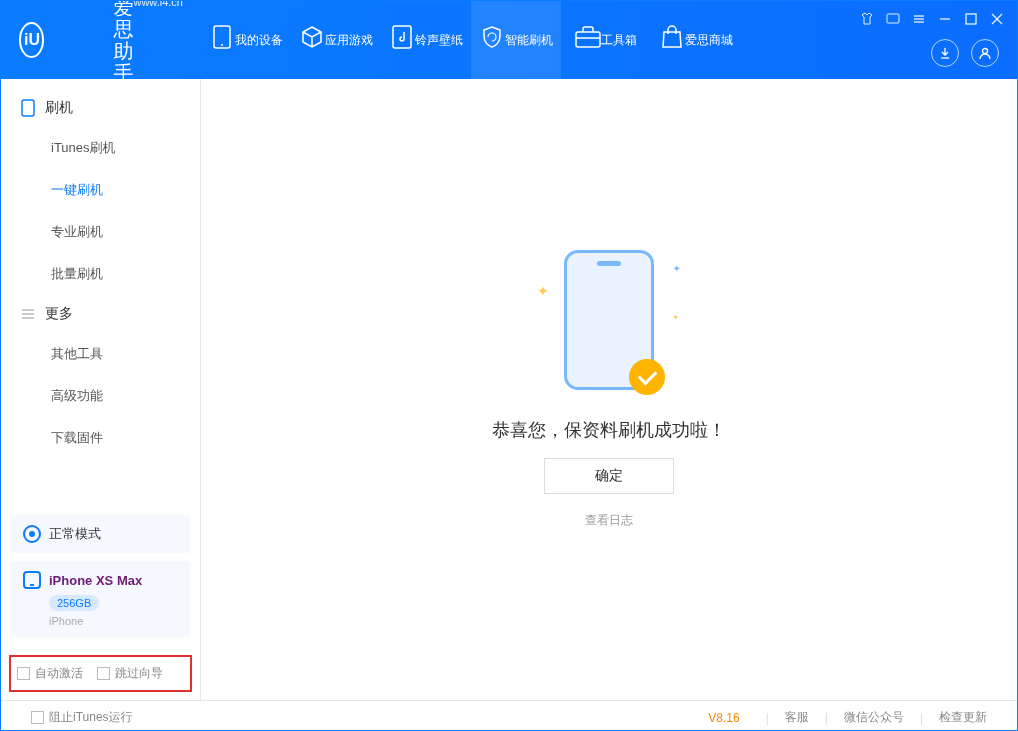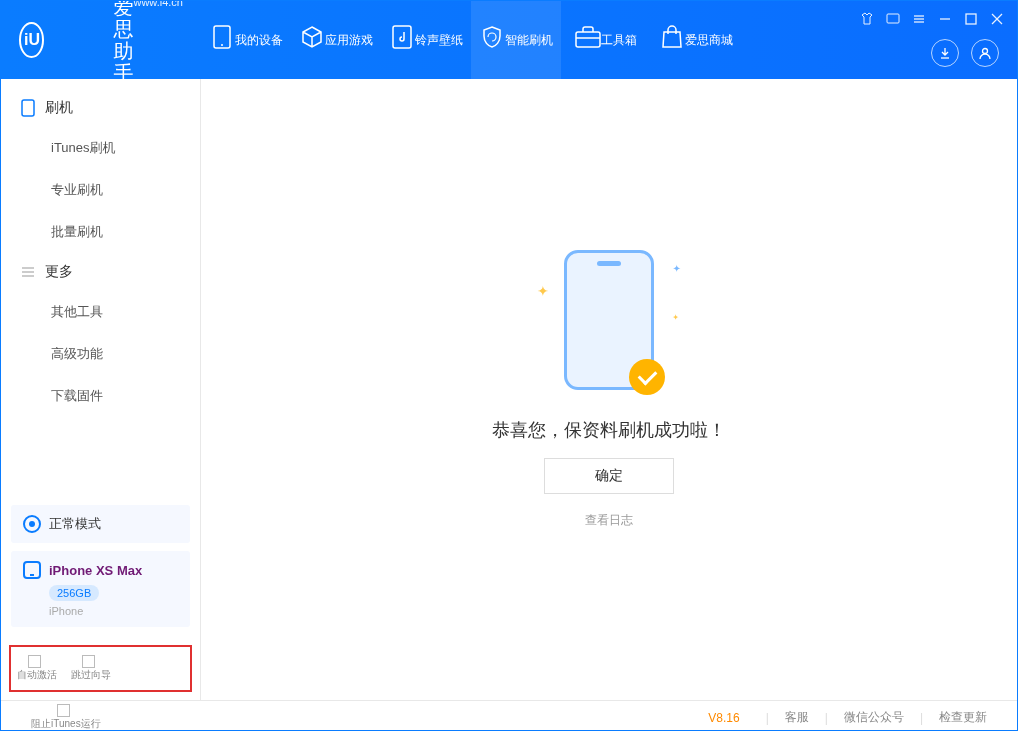--- a/index.html
+++ b/index.html
@@ -39,21 +39,21 @@
 .status-card .dot-icon::after { content: ""; width: 6px; height: 6px; background: #0a7cff; border-radius: 50%; }
 .device-card { background: #f5f8ff; padding: 10px 12px; border-radius: 3px; }
 .device-card .dev-row { display: flex; align-items: center; }
 .device-card .dev-icon { width: 18px; height: 18px; border: 2px solid #0a7cff; border-radius: 4px; margin-right: 8px; position: relative; }
 .device-card .dev-icon::after { content: ""; position: absolute; bottom: 1px; left: 50%; transform: translateX(-50%); width: 4px; height: 2px; background: #0a7cff; }
 .device-card .dev-name { font-size: 13px; font-weight: bold; color: #701a75; }
 .device-card .badge { display: inline-block; margin: 6px 0 0 26px; background: #d6e9ff; color: #0a7cff; font-size: 11px; padding: 2px 8px; border-radius: 10px; }
 .device-card .subtype { margin: 4px 0 0 26px; font-size: 11px; color: #aaa; }
 
 .checkbox-row { border: 2px solid #e03030; margin: 8px; padding: 8px 6px; display: flex; gap: 14px; }
-.cb { display: flex; align-items: center; font-size: 10px; color: #888; cursor: pointer; flex-direction: column; }
+.cb { display: flex; align-items: center; font-size: 12px; color: #888; cursor: pointer; }
 .cb .box { width: 13px; height: 13px; border: 1px solid #bbb; margin-right: 5px; background: #fff; }
 
 
 .main { flex: 1; display: flex; flex-direction: column; align-items: center; justify-content: center; }
 .phone-graphic { width: 90px; height: 140px; border: 3px solid #7ab8ff; border-radius: 14px; position: relative; margin-bottom: 28px; background: #eaf3ff; }
 .phone-graphic::before { content: ""; position: absolute; top: 8px; left: 50%; transform: translateX(-50%); width: 24px; height: 5px; background: #7ab8ff; border-radius: 3px; }
 .check-badge { position: absolute; right: -14px; bottom: -8px; width: 36px; height: 36px; background: #ffb400; border-radius: 50%; display: flex; align-items: center; justify-content: center; }
 .check-badge::after { content: ""; width: 14px; height: 8px; border-left: 3px solid #fff; border-bottom: 3px solid #fff; transform: rotate(-45deg); margin-top: -3px; }
 .sparkle { position: absolute; color: #ffc94d; font-size: 14px; }
 .sparkle.s1 { left: -30px; top: 30px; }
@@ -204,20 +204,21 @@
     <div class="side-top">
       <div class="side-section-title">
         <span class="sec-icon">
             <svg width="14" height="18" viewBox="0 0 14 18">
               <rect x="1" y="1" width="12" height="16" rx="2" fill="none" stroke="#0a7cff" stroke-width="1.5"></rect>
             </svg>
           </span>
         <span>刷机</span>
       </div>
       <div class="side-item">iTunes刷机</div>
+      <div class="side-item active">一键刷机</div>
       <div class="side-item">专业刷机</div>
       <div class="side-item">批量刷机</div>
 
       <div class="side-section-title">
         <span class="sec-icon">
             <svg width="14" height="14" viewBox="0 0 14 14">
               <line x1="1" y1="3" x2="13" y2="3" stroke="#bbb" stroke-width="1.5"></line>
               <line x1="1" y1="7" x2="13" y2="7" stroke="#bbb" stroke-width="1.5"></line>
               <line x1="1" y1="11" x2="13" y2="11" stroke="#bbb" stroke-width="1.5"></line>
             </svg>

